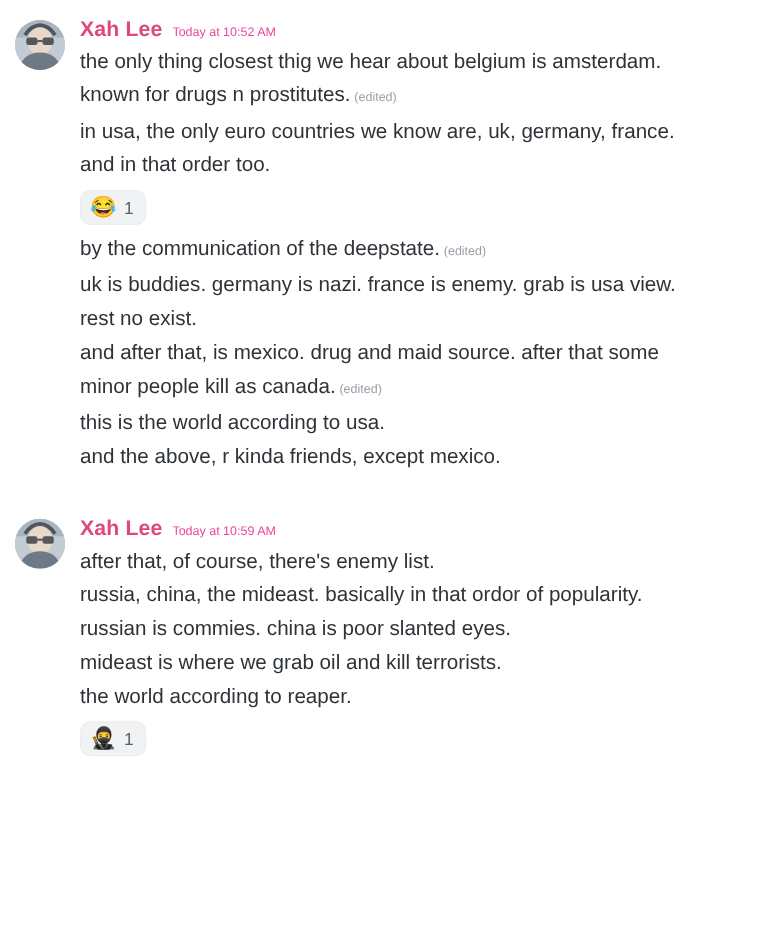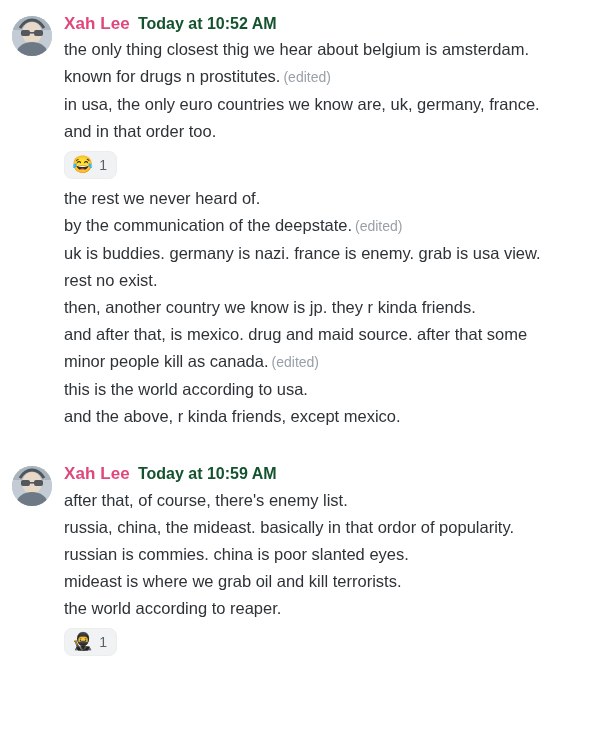--- a/index.html
+++ b/index.html
@@ -53,33 +53,32 @@
     margin-bottom: 2px;
   }
   .author {
     font-size: 17px;
     font-weight: 600;
     color: #e0487b;
     margin-right: 8px;
     letter-spacing: 0.1px;
   }
   .timestamp {
-    font-size: 16px;
-    color: #14532d;
-    font-weight: bold;
+    font-size: 10px;
+    color: #ec4899;
   }
   .line {
     font-size: 16.5px;
     line-height: 27px;
     color: #2e3338;
     word-wrap: break-word;
     white-space: pre-wrap;
   }
   .edited {
-    font-size: 14px;
+    font-size: 10px;
     color: #99a0a8;
     margin-left: 3px;
   }
   .reactions {
     display: flex;
     margin: 6px 0 6px 0;
   }
   .reaction {
     display: inline-flex;
     align-items: center;
@@ -134,31 +133,25 @@
           <div class="line"><span>in usa, the only euro countries we know are, uk, germany, france.</span></div>
           <div class="line"><span>and in that order too.</span></div>
         </div>
         <div class="reactions">
           <div class="reaction">
             <span class="emoji">😂</span>
             <span class="count">1</span>
           </div>
         </div>
         <div>
-          <div class="line"><span>the rest we never heard of.</span></div>
-        </div>
-        <div>
           <div class="line"><span>by the communication of the deepstate.</span><span class="edited">(edited)</span></div>
         </div>
         <div>
           <div class="line"><span>uk is buddies. germany is nazi. france is enemy. grab is usa view.</span></div>
           <div class="line"><span>rest no exist.</span></div>
-        </div>
-        <div>
-          <div class="line"><span>then, another country we know is jp. they r kinda friends.</span></div>
         </div>
         <div>
           <div class="line"><span>and after that, is mexico. drug and maid source. after that some</span></div>
           <div class="line"><span>minor people kill as canada.</span><span class="edited">(edited)</span></div>
         </div>
         <div>
           <div class="line"><span>this is the world according to usa.</span></div>
         </div>
         <div>
           <div class="line"><span>and the above, r kinda friends, except mexico.</span></div>

